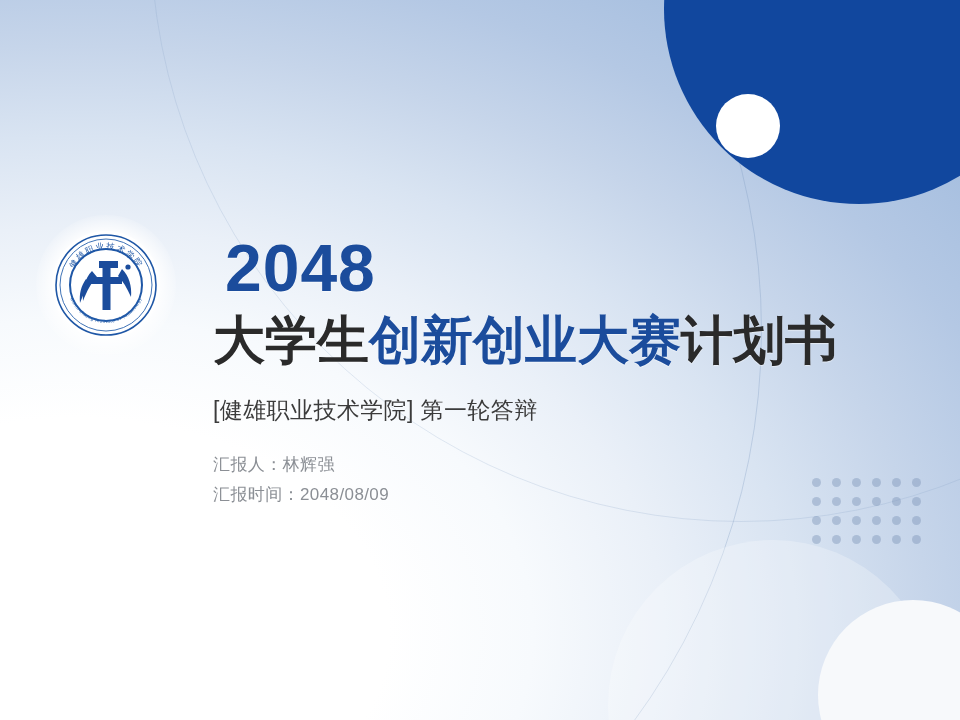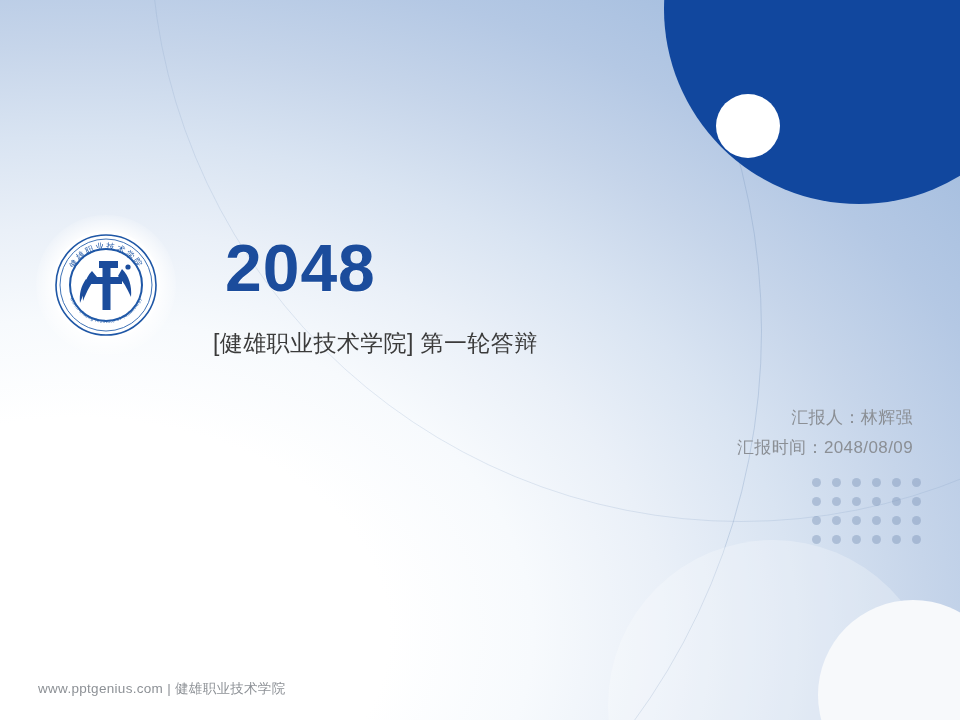--- a/index.html
+++ b/index.html
@@ -167,22 +167,21 @@
 
   .subtitle {
     margin: 28px 0 3px 0;
     font-size: 23px;
     line-height: 1.3;
     color: #3b3b3b;
     font-weight: 400;
     letter-spacing: 0.4px;
   }
   .meta {
-    margin: 48px 0 0 0;
-    text-align: right;
+    margin: 28px 0 0 0;
   }
   .meta p {
     margin: 0 0 7px 0;
     font-size: 17px;
     line-height: 1.35;
     color: #8b8f95;
     letter-spacing: 0.4px;
   }
 
   
@@ -264,22 +263,22 @@
         </text>
         <text font-family="'Liberation Sans', sans-serif" font-size="4.6" fill="#2a63ae" letter-spacing="0.5">
           <textPath href="#arcBottom" startOffset="50%" text-anchor="middle">Chien-shiung Institute of Technology</textPath>
         </text>
       </svg>
     </div>
   </div>
 
   <div class="text-block">
     <div class="year">2048</div>
+    <h1 class="main-title"><span class="dark">大学生</span><span class="blue">创新创业大赛</span><span class="dark">计划书</span></h1>
     <p class="subtitle">[健雄职业技术学院] 第一轮答辩</p>
     <div class="meta">
       <p>汇报人：林辉强</p>
       <p>汇报时间：2048/08/09</p>
     </div>
   </div>
 
-  <div class="footer">www.pptgenius.com | 健雄职业技术学院</div>
 
 </div>
 
 </body></html>

